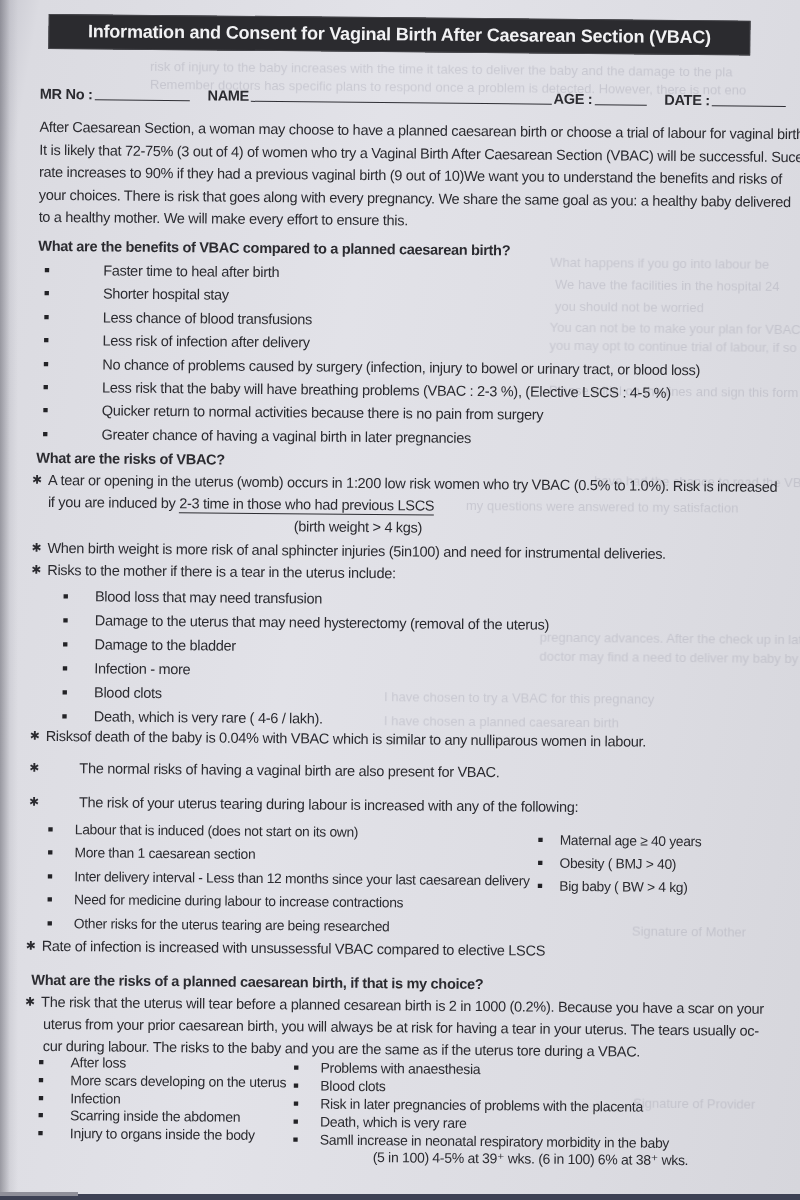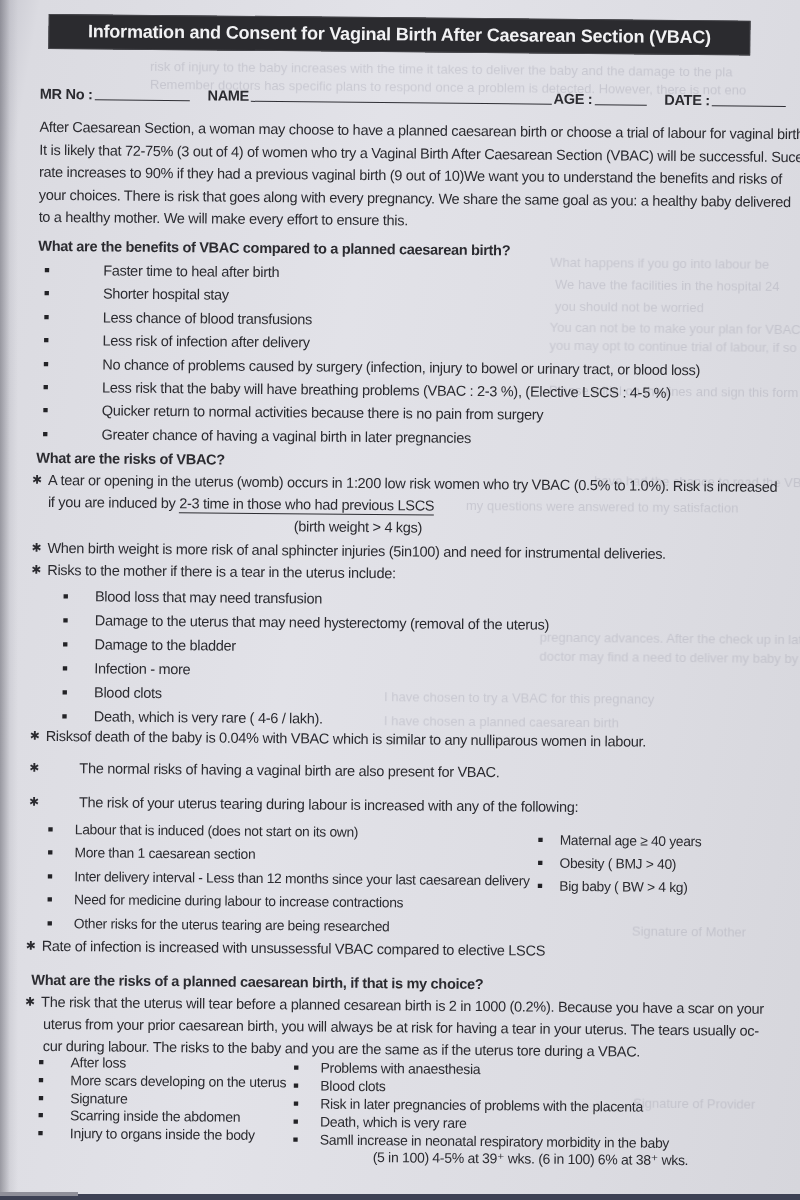--- a/index.html
+++ b/index.html
@@ -156,21 +156,21 @@
     <div class="abs heading" style="left:40px;top:972px">What are the risks of a planned caesarean birth, if that is my choice?</div>
     <div class="abs arow" style="left:34px;top:994px">
       <span class="ast">✱</span><span>The risk that the uterus will tear before a planned cesarean birth is 2 in 1000 (0.2%).  Because you have a scar on your</span>
     </div>
     <div class="abs" style="left:52px;top:1016px">uterus from your prior caesarean birth, you will always be at risk for having a tear in your uterus. The tears usually oc-</div>
     <div class="abs" style="left:52px;top:1038px">cur during labour.  The risks to the baby and you are the same as if the uterus tore during a VBAC.</div>
 
     <div class="abs bottom-left">
       <div class="bi"><span class="sq">■</span><span>After loss</span></div>
       <div class="bi"><span class="sq">■</span><span>More scars developing on the uterus</span></div>
-      <div class="bi"><span class="sq">■</span><span>Signature</span></div>
+      <div class="bi"><span class="sq">■</span><span>Infection</span></div>
       <div class="bi"><span class="sq">■</span><span>Scarring inside the abdomen</span></div>
       <div class="bi"><span class="sq">■</span><span>Injury to organs inside the body</span></div>
     </div>
     <div class="abs bottom-right">
       <div class="bi"><span class="sq">■</span><span>Problems with anaesthesia</span></div>
       <div class="bi"><span class="sq">■</span><span>Blood clots</span></div>
       <div class="bi"><span class="sq">■</span><span>Risk in later pregnancies of problems with the placenta</span></div>
       <div class="bi"><span class="sq">■</span><span>Death, which is very rare</span></div>
       <div class="bi"><span class="sq">■</span><span>Samll increase in neonatal respiratory morbidity in the baby</span></div>
     </div>

